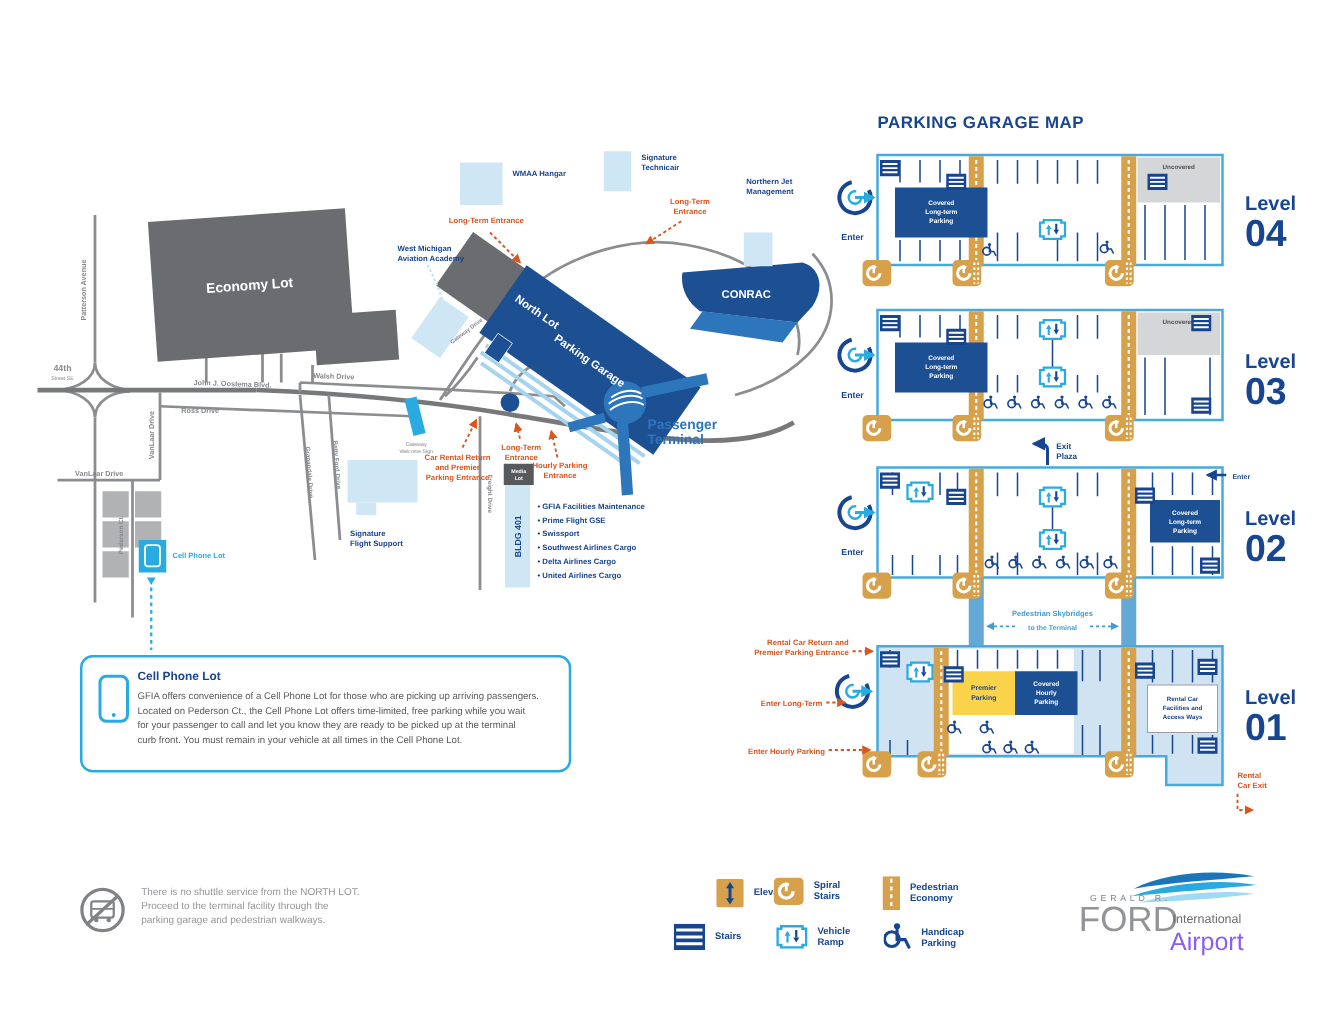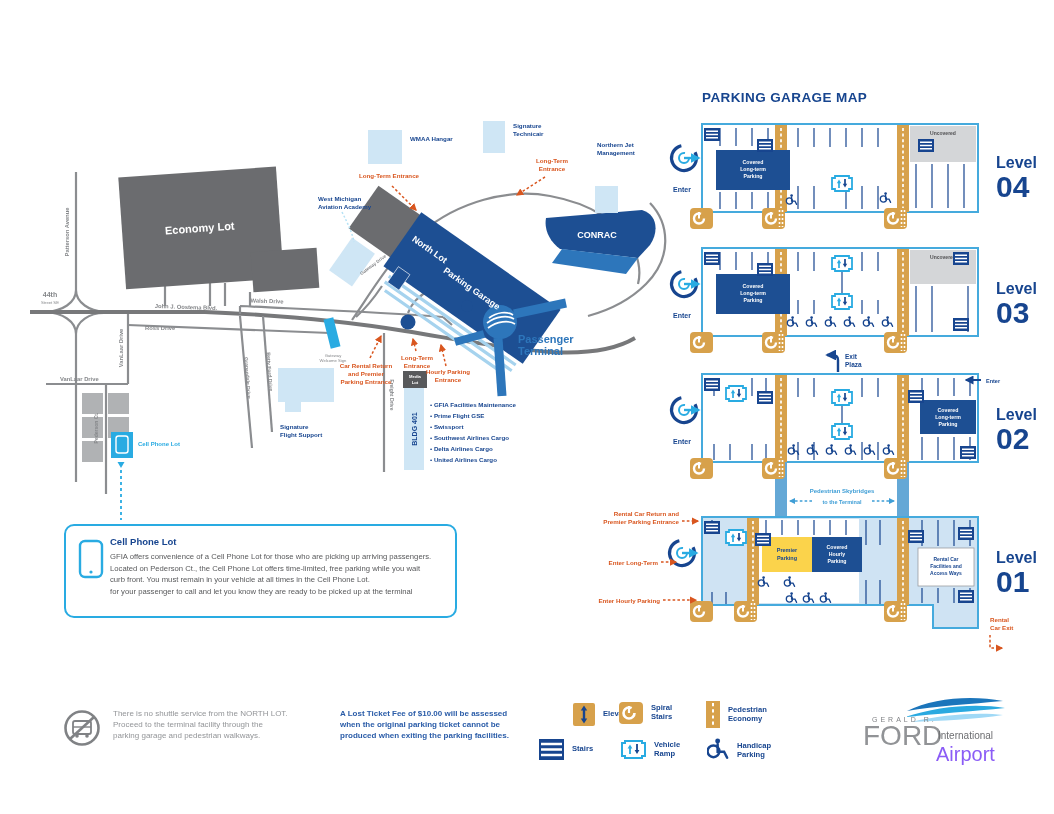--- a/index.html
+++ b/index.html
@@ -400,43 +400,38 @@
 
   <div class="cellbox">
     <svg width="30" height="44" style="position:absolute;left:11px;top:12px">
       <rect x="3" y="3" width="22" height="36" rx="5" fill="#fff" stroke="#29abe2" stroke-width="2.4"></rect>
       <circle cx="14" cy="34" r="1.6" fill="#29abe2"></circle>
     </svg>
     <div class="ttl">Cell Phone Lot</div>
     <div class="bd">
       <div>GFIA offers convenience of a Cell Phone Lot for those who are picking up arriving passengers.</div>
       <div>Located on Pederson Ct., the Cell Phone Lot offers time-limited, free parking while you wait</div>
+      <div>for your passenger to call and let you know they are ready to be picked up at the terminal</div>
       <div>curb front. You must remain in your vehicle at all times in the Cell Phone Lot.</div>
-      <div>for your passenger to call and let you know they are ready to be picked up at the terminal</div>
     </div>
   </div>
 
   <svg width="42" height="42" style="position:absolute;left:62px;top:708px">
     <circle cx="20" cy="20" r="16.5" fill="none" stroke="#808285" stroke-width="2.6"></circle>
     <rect x="11" y="13" width="18" height="13" rx="2" fill="none" stroke="#808285" stroke-width="1.8"></rect>
     <path d="M11,19H29" stroke="#808285" stroke-width="1.4"></path>
     <circle cx="15" cy="28" r="1.8" fill="#808285"></circle>
       <circle cx="25" cy="28" r="1.8" fill="#808285"></circle>
     <path d="M8,31L32,9" stroke="#808285" stroke-width="2.6"></path>
   </svg>
   <div class="note gray">
     <div>There is no shuttle service from the NORTH LOT.</div>
     <div>Proceed to the terminal facility through the</div>
     <div>parking garage and pedestrian walkways.</div>
   </div>
-  <div class="note blue">
-    <div>A Lost Ticket Fee of $10.00 will be assessed</div>
-    <div>when the original parking ticket cannot be</div>
-    <div>produced when exiting the parking facilities.</div>
-  </div>
 
   <div class="leg" style="left:573px;top:703px">
     <svg width="22" height="23">
         <rect width="22" height="23" rx="2" fill="#d7a14b"></rect>
         <path d="M11,6V17" stroke="#17458f" stroke-width="2.4"></path>
         <path d="M11,2.5L7.8,7.5h6.4Z" fill="#17458f"></path>
         <path d="M11,20.5L7.8,15.5h6.4Z" fill="#17458f"></path>
       </svg>
     <div class="lab">Elevator</div>
   </div>

